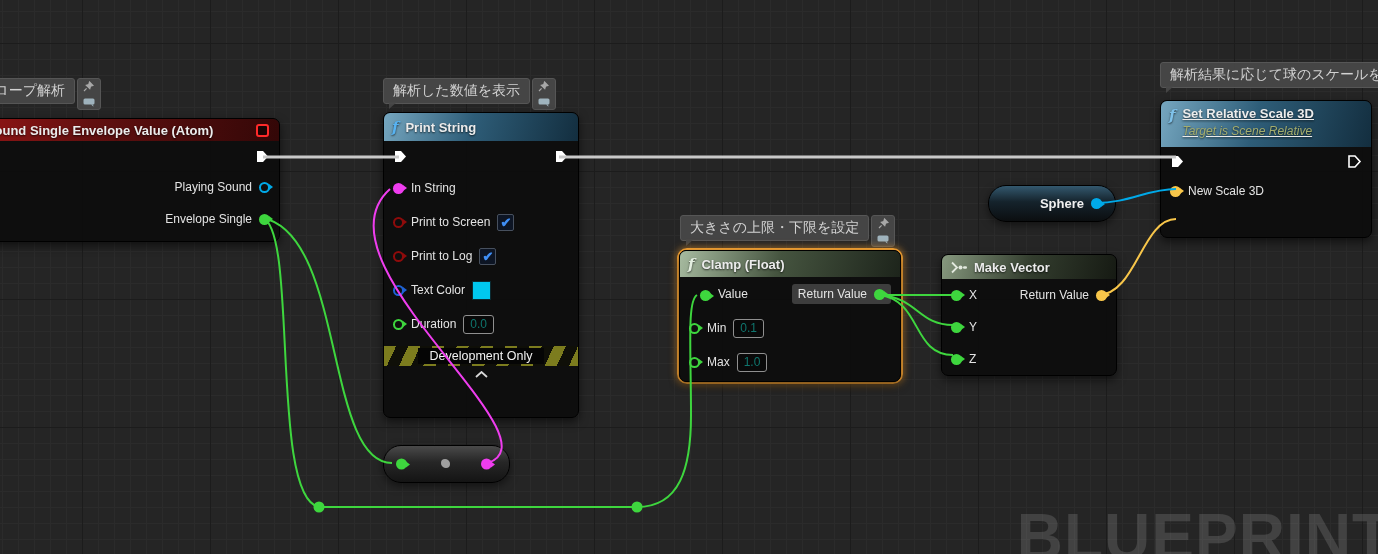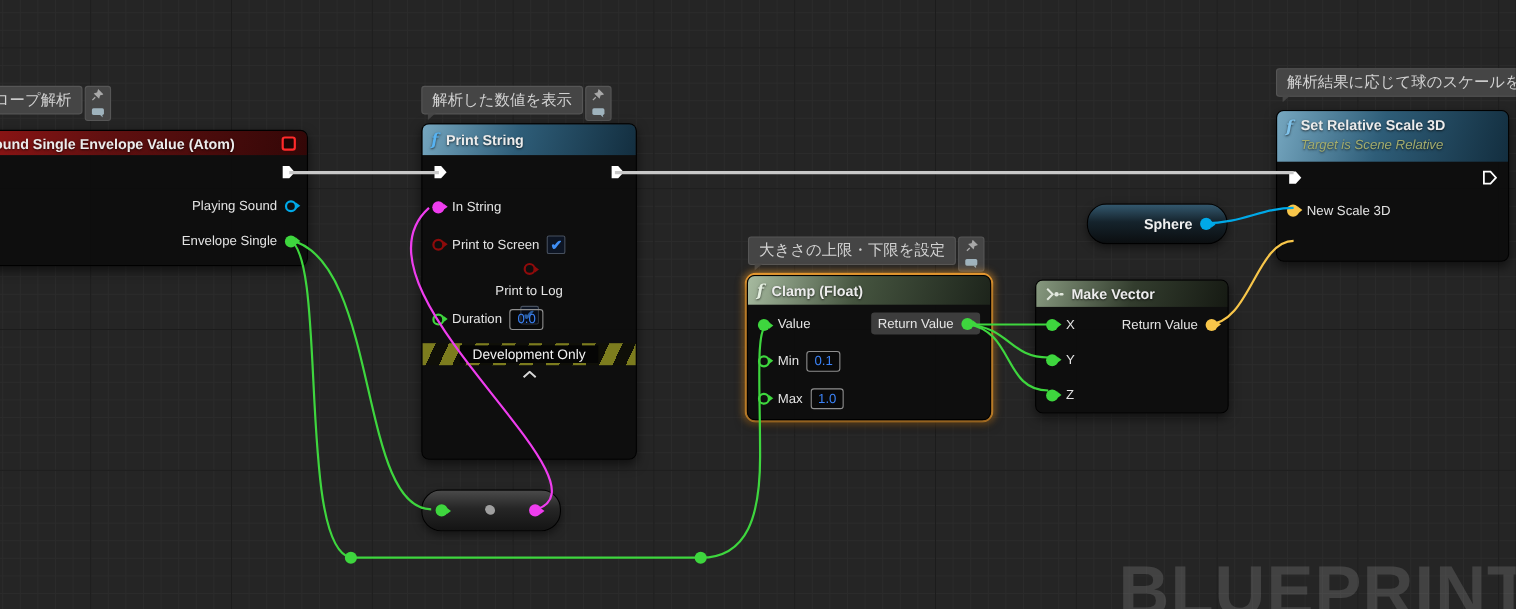--- a/index.html
+++ b/index.html
@@ -45,21 +45,21 @@
   .pin.hollow::after{left:8px;}
   .c-float{color:var(--float);} .c-string{color:var(--string);}
   .c-object{color:var(--object);} .c-vector{color:var(--vector);}
   .c-bool{color:var(--bool);} .c-colorpin{color:var(--colorpin);} .c-key{color:var(--keypin);}
 
   .execpin svg{display:block;}
   .delegate{width:13px;height:13px;border:2.5px solid #ff2a2a;border-radius:3px;
     background:#1a0404;box-sizing:border-box;margin-left:auto;flex:none;}
 
   .valbox{border:1px solid #8f8f8f;border-radius:3px;background:rgba(0,0,0,0.35);
-    color:#3b82f6;font-size:12px;height:17px;line-height:17px;padding:0 6px;}
+    color:#0f766e;font-size:12px;height:17px;line-height:17px;padding:0 6px;}
   .checkbox{width:17px;height:17px;background:#0d1524;border:1px solid #47505e;
     border-radius:2px;color:#3f8ef5;font-size:13px;font-weight:bold;line-height:16px;
     text-align:center;box-sizing:border-box;}
   .swatch{width:17px;height:17px;background:var(--swatch);border:1px solid #0a2b33;}
 
   .devonly{height:20px;margin-top:5px;position:relative;
     background:repeating-linear-gradient(115deg,#7c7c1e 0 11px,#0f0f08 11px 22px);
     display:flex;align-items:center;justify-content:center;}
   .devonly span{background:#050505;color:#f2f2f2;font-size:12.5px;height:16px;
     line-height:16px;padding:0 12px;}
@@ -85,21 +85,21 @@
   #node-printstring{left:383px;top:112px;width:194px;height:304px;}
   #node-printstring .hdr{height:28px;}
   #clamp-wrap{position:absolute;left:677px;top:248px;border:2.5px solid var(--sel);
     border-radius:10px;box-shadow:0 0 7px 1px rgba(246,163,52,0.55);}
   #node-clamp{position:relative;left:0;top:0;width:220px;height:130px;border-radius:7px;}
   #node-clamp .hdr{height:26px;}
   #node-makevector{left:941px;top:254px;width:174px;height:120px;}
   #node-makevector .hdr{height:24px;}
   #node-setrel{left:1160px;top:100px;width:210px;height:136px;}
   #node-setrel .hdr{height:42px;align-items:flex-start;padding-top:4px;}
-  .hdr-lines{display:flex;flex-direction:column;line-height:1.35;}
+  .hdr-lines{display:flex;flex-direction:column;line-height:1.35;text-decoration:underline;}
 
   
   .comment{position:absolute;display:flex;align-items:flex-start;gap:2px;}
   .cbody{background:rgba(72,72,72,0.92);border:1px solid #565656;border-radius:3px;
     color:#d2d2d2;font-size:14px;padding:3px 9px;position:relative;white-space:nowrap;}
   .cbody::after{content:"";position:absolute;left:5px;bottom:-6px;
     border-top:7px solid rgba(72,72,72,0.92);border-right:8px solid transparent;}
   .cicons{background:rgba(72,72,72,0.92);border:1px solid #565656;border-radius:3px;
     width:22px;height:26px;display:flex;flex-direction:column;align-items:center;
     justify-content:space-between;padding:2px 0;box-sizing:content-box;}
@@ -201,24 +201,29 @@
   </div>
   <div class="row" style="height:34px;">
     <span class="pin solid c-string"></span>
     <span>In String</span>
   </div>
   <div class="row" style="height:34px;">
     <span class="pin hollow c-bool"></span>
     <span>Print to Screen</span>
     <span class="checkbox">✔</span>
   </div>
-  <div class="row" style="height:34px;flex-direction:column;">
+  <div class="row" style="height:34px;">
     <span class="pin hollow c-bool"></span>
     <span>Print to Log</span>
     <span class="checkbox">✔</span>
+  </div>
+  <div class="row" style="height:34px;">
+    <span class="pin hollow c-colorpin"></span>
+    <span>Text Color</span>
+    <span class="swatch"></span>
   </div>
   <div class="row" style="height:34px;">
     <span class="pin hollow c-float"></span>
     <span>Duration</span>
     <span class="valbox">0.0</span>
   </div>
   <div class="devonly">
     <span>Development Only</span>
   </div>
   <div class="collapse">
@@ -234,21 +239,21 @@
   <span class="pin solid c-string pilldot" style="left:97px;"></span>
 </div>
 
 <div id="clamp-wrap">
 <div class="node" id="node-clamp">
   <div class="hdr hdr-green">
     <span class="ficon" style="color:#e4efe0;">f</span>
     <span>Clamp (Float)</span>
   </div>
   <div class="row split" style="height:34px;">
-    <span style="display:flex;align-items:flex-end;gap:7px;">
+    <span style="display:flex;align-items:flex-end;gap:7px;margin-left:11px;">
       <span class="pin solid c-float"></span>
       <span>Value</span>
     </span>
     <span class="highlight">
       <span>Return Value</span>
       <span class="pin solid c-float"></span>
     </span>
   </div>
   <div class="row" style="height:34px;">
     <span class="pin hollow c-float"></span>

